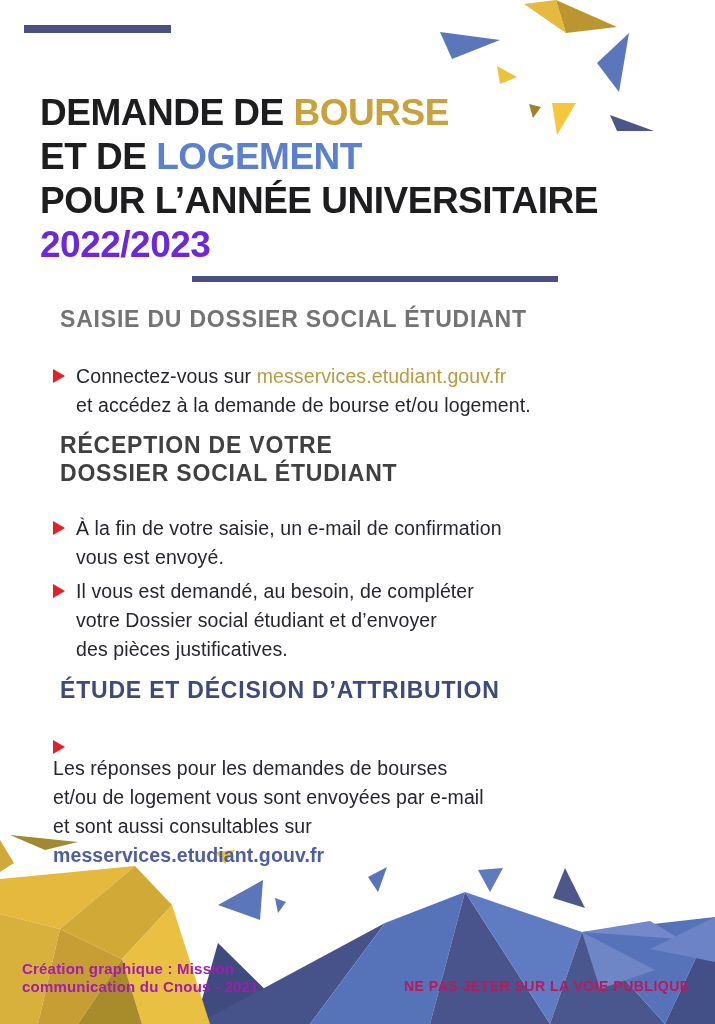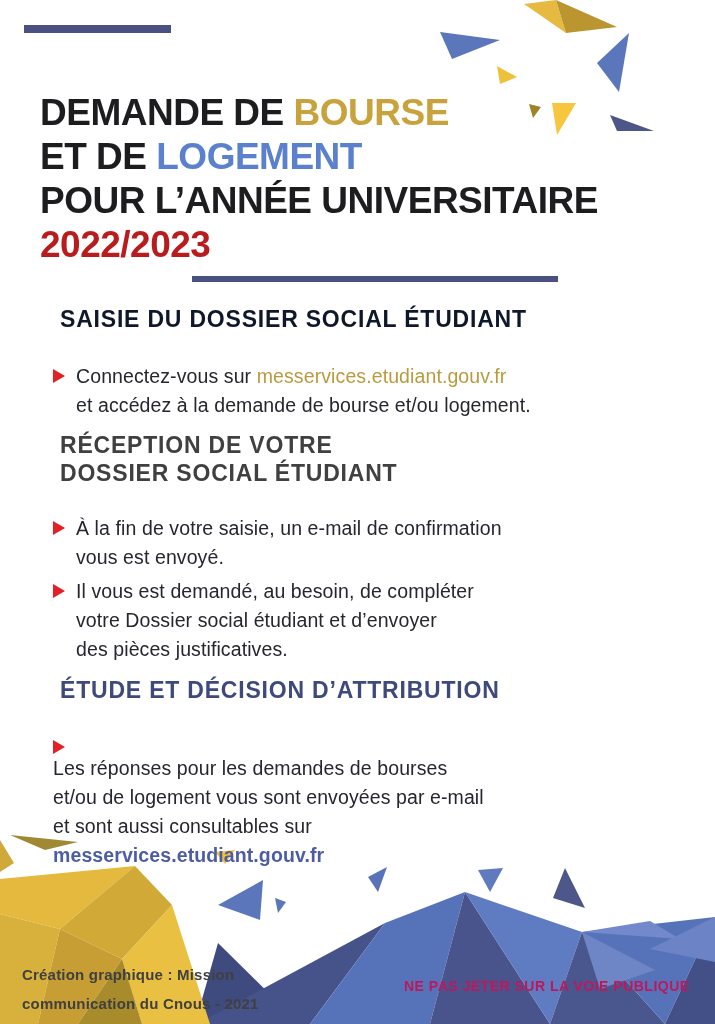--- a/index.html
+++ b/index.html
@@ -16,28 +16,28 @@
   .top-bar{position:absolute;left:24px;top:25px;width:147px;height:8px;background:#4a5181;}
   .divider-bar{position:absolute;left:192px;top:276px;width:366px;height:6px;background:#4a5181;}
 
   .title{
     position:absolute;left:40px;top:66px;
     font-size:37px;font-weight:900;line-height:44px;
     letter-spacing:-0.5px;color:#1d1d20;white-space:nowrap;
   }
   .title .accent-gold{color:#c8a23c;}
   .title .accent-blue{color:#5b80cd;}
-  .title .year{color:#b91c1c;}
+  .title .year{color:#6d28d9;}
 
   .sec-heading{
     position:absolute;left:60px;margin:0;
     font-size:23px;font-weight:700;line-height:28px;
     letter-spacing:0.8px;white-space:pre-line;
   }
-  .h-gold{top:305px;color:#0f172a;text-align:center;}
+  .h-gold{top:305px;color:#737373;text-align:center;}
   .h-blue{top:431px;color:#404040;}
   .h-navy{top:676px;color:#3e4a7c;}
 
   .bullet{
     position:absolute;left:37px;display:flex;align-items:flex-start;margin:16px;
   }
   .b1{top:346px;}
   .b2{top:498px;}
   .b3{top:561px;}
   .b4{top:717px;flex-direction:column;}
@@ -49,21 +49,21 @@
   }
   .btext{
     margin:0;font-size:19.5px;line-height:29px;color:#26262f;
     letter-spacing:0.1px;white-space:pre-line;
   }
   .link-gold{color:#b99b3f;}
   .link-blue{display:block;color:#4c5da4;font-weight:700;}
 
   .footer-credit{
     position:absolute;left:22px;top:960px;margin:0;
-    color:#404040;font-size:15px;font-weight:700;line-height:29px;
+    color:#a21caf;font-size:15px;font-weight:700;line-height:18px;
     letter-spacing:0.2px;white-space:pre-line;
   }
   .footer-notice{
     position:absolute;left:404px;top:978px;margin:0;
     color:#be185d;font-size:14px;font-weight:700;letter-spacing:0.5px;
     white-space:nowrap;
   }
 </style>
 </head>
 <body>

